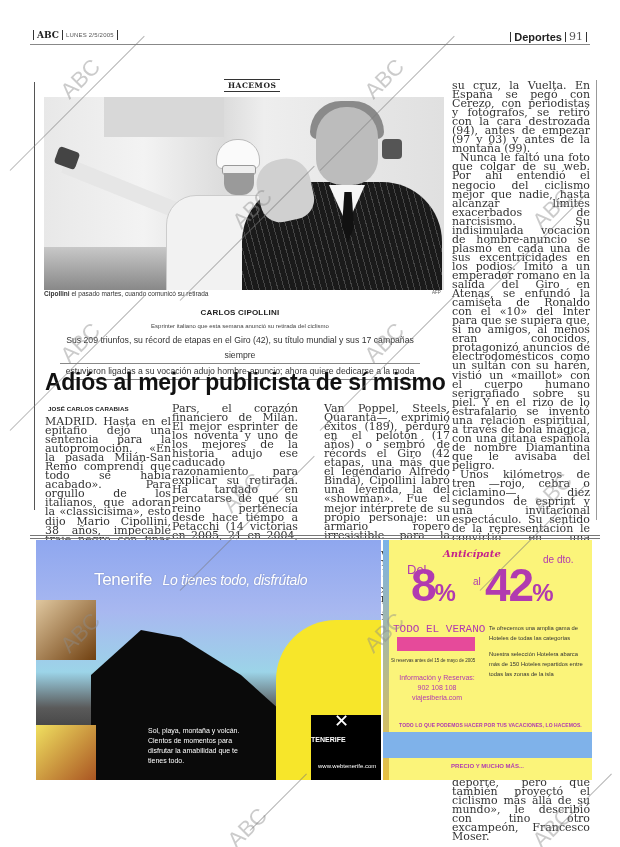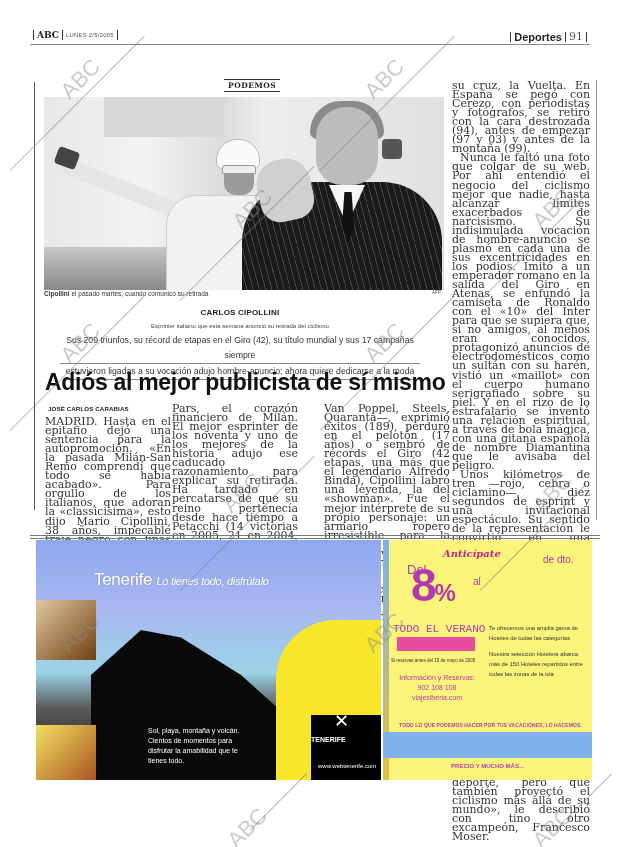--- a/index.html
+++ b/index.html
@@ -68,21 +68,21 @@
   .ad-rule { position:absolute; left:30px; top:535px; width:570px; height:2px; border-top:1px solid #777; border-bottom:1px solid #777; }
   .ad { position:absolute; left:36px; top:540px; width:556px; height:240px; }
   .ad-left { position:absolute; left:0; top:0; width:345px; height:240px; overflow:hidden;
      background: linear-gradient(180deg,#8fa7ef 0%,#a8b8f0 30%,#9cd4e8 55%,#5a5a5a 70%,#111 100%); }
   .ad-left .mt { position:absolute; left:55px; top:90px; width:200px; height:150px; background:#0a0a0a; clip-path:polygon(25% 0,45% 5%,75% 30%,100% 60%,100% 100%,0 100%,0 30%); }
   .ad-left .sun { position:absolute; left:240px; top:80px; width:120px; height:160px; background:#f7e62a; border-radius:60px 0 0 0; }
   .ad-left .blk { position:absolute; left:275px; top:175px; width:70px; height:65px; background:#000; }
   .ad-left .photo1 { position:absolute; left:0; top:60px; width:60px; height:60px; background:linear-gradient(135deg,#e0c8a0,#704010); }
   .ad-left .photo2 { position:absolute; left:0; top:185px; width:60px; height:55px; background:linear-gradient(135deg,#f0e060,#aa5522); }
   .ad-title { position:absolute; left:58px; top:30px; font-family:"Liberation Sans", sans-serif; font-size:17px; color:#fff; white-space:nowrap; letter-spacing:-0.3px; text-shadow:0 0 2px rgba(0,0,0,0.2); }
-  .ad-title i { font-size:11px; }
+  .ad-title i { font-size:14px;margin-left:6px; }
   .ad-body { position:absolute; left:112px; top:186px; font-family:"Liberation Sans", sans-serif; font-size:7px; color:#fff; line-height:10px; }
   .ad-x { position:absolute; left:298px; top:170px; color:#fff; font-size:18px; font-family:"Liberation Sans", sans-serif; }
   .ad-tenerife { position:absolute; left:275px; top:196px; color:#fff; font-size:7px; font-weight:bold; font-family:"Liberation Sans", sans-serif; }
   .ad-url { position:absolute; left:282px; top:223px; color:#fff; font-size:6px; font-family:"Liberation Sans", sans-serif; }
 
   .ad-right { position:absolute; left:347px; top:0; width:209px; height:240px; background:#fbf47a; overflow:hidden; }
   .ad-right .stripe { position:absolute; left:0; top:0; width:6px; height:240px; background:linear-gradient(180deg,#7ab2e8,#e8c040); }
   .del { position:absolute; left:12px; top:22px; color:#b13ab0; font-family:"Liberation Sans", sans-serif; font-size:13px;margin-left:12px; }
   .antic { position:absolute; left:60px; top:8px; color:#c4208c; font-family:"DejaVu Serif", serif; font-style:italic; font-size:10px; font-weight:bold; }
   .pct8 { position:absolute; left:28px; top:18px; color:#b13ab0; font-family:"Liberation Sans", sans-serif; font-weight:bold; font-size:46px; letter-spacing:-2px; }
@@ -122,21 +122,21 @@
     <span class="hdr-section">Deportes</span>
     <span class="bar"></span>
     <span class="hdr-page">91</span>
     <span class="bar"></span>
   </div>
 </div>
 
 <div class="vrule-left"></div>
 <div class="vrule-right"></div>
 
-<div class="perfil">PODEMOS</div>
+<div class="perfil">HACEMOS</div>
 
 <div class="photo">
   <div class="ph-sign"></div>
   <div class="ph-crowd"></div>
   <div class="ph-rider-arm-l"></div>
   <div class="ph-glove-l"></div>
   <div class="ph-rider-body"></div>
   <div class="ph-rider-helmet"></div>
   <div class="ph-rider-glasses"></div>
   <div class="ph-rider-face"></div>
@@ -200,20 +200,21 @@
     <div class="ad-tenerife">TENERIFE</div>
     <div class="ad-url">www.webtenerife.com</div>
   </div>
 
   <div class="ad-right">
     <div class="stripe"></div>
     <div class="del">Del</div>
     <div class="antic">Anticípate</div>
     <div class="pct8"><span>8</span><small>%</small></div>
     <div class="al">al</div>
+    <div class="pct42"><span>42</span><small>%</small></div>
     <div class="dto">de dto.</div>
     <div class="verano">TODO EL VERANO</div>
     <div class="verano-box"></div>
     <div class="ad-small">Si reservas antes del 15 de mayo de 2005</div>
     <div class="info">
       <div>Información y Reservas:</div>
       <div>902 108 108</div>
       <div>viajesiberia.com</div>
     </div>
     <div class="bullets">

